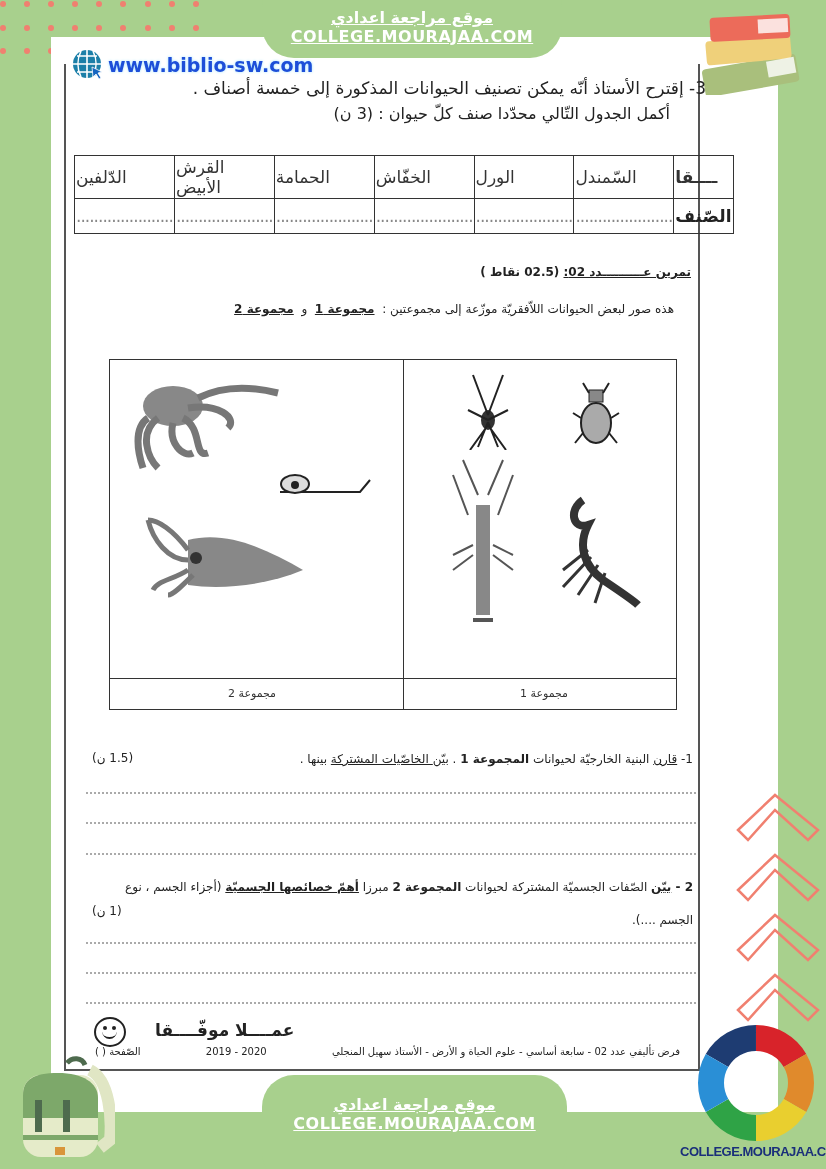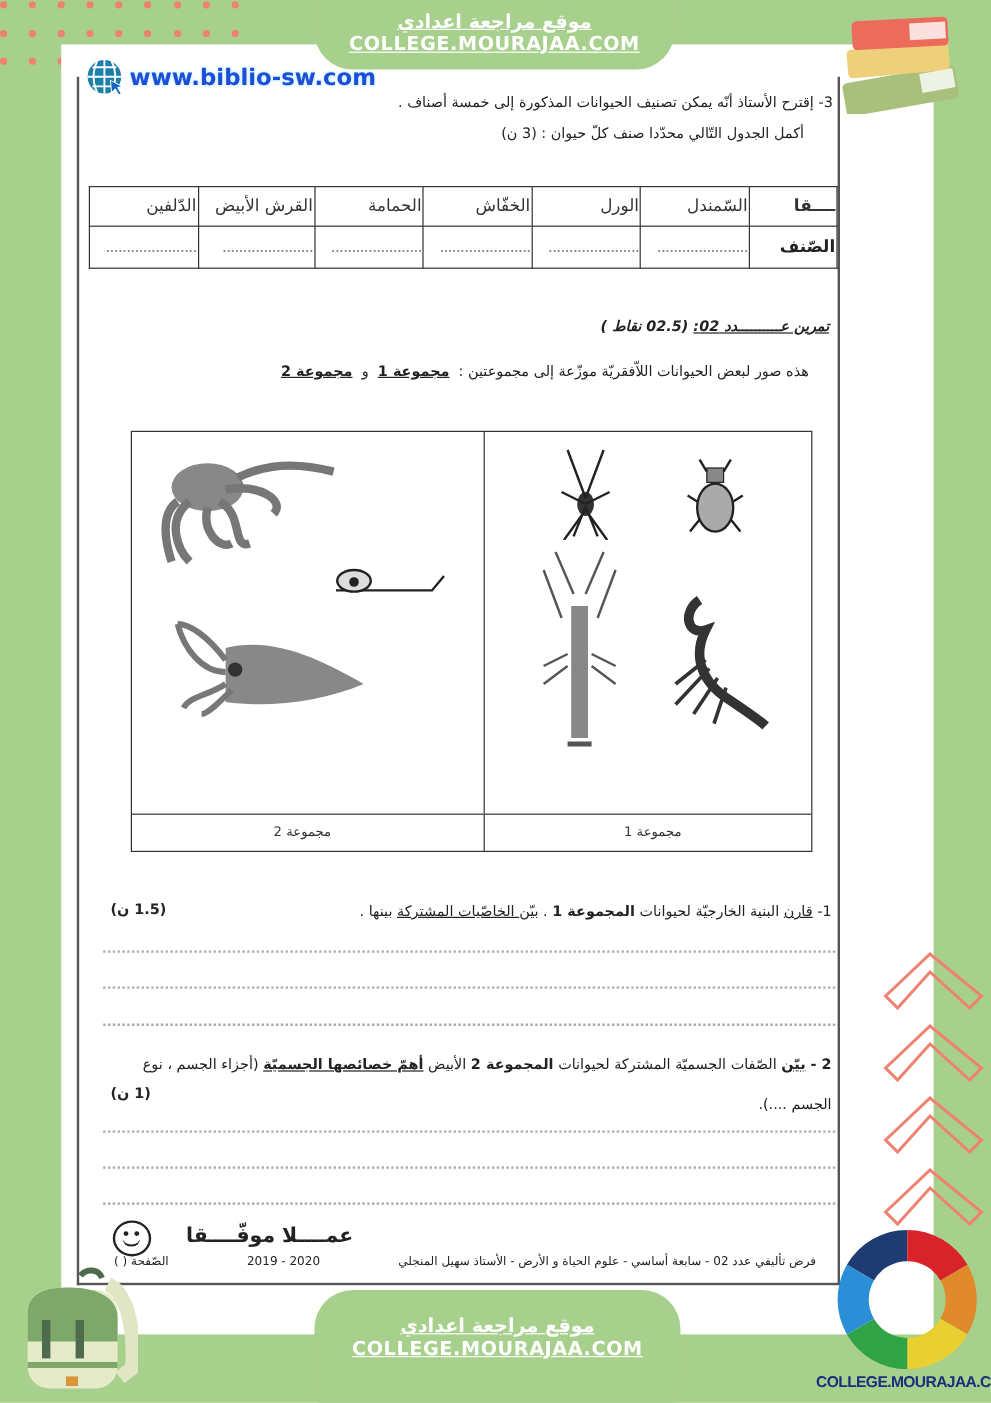--- a/index.html
+++ b/index.html
@@ -11,38 +11,38 @@
   .banner{position:absolute;background:#a8d08d;color:#fff;text-align:center;border-radius:32px;}
   .banner-top{left:262px;top:-24px;width:300px;height:82px;}
   .banner-bottom{left:262px;top:1075px;width:305px;height:110px;}
   .banner .l1{font-weight:bold;font-size:16px;text-decoration:underline;direction:rtl;display:block;}
   .banner .l2{font-size:16px;font-weight:bold;text-decoration:underline;letter-spacing:0.5px;display:block;}
   .banner-top .l1{margin-top:32px;}
   .banner-bottom .l1{margin-top:20px;}
   .logo{position:absolute;left:70px;top:47px;display:flex;align-items:center;}
   .logo-text{font-family:"DejaVu Sans",sans-serif;font-weight:bold;font-size:19px;color:#1d4ed8;text-shadow:0 0 3px #9fe0ff;margin-left:2px;}
   .rtl{direction:rtl;text-align:right;font-family:"DejaVu Sans",sans-serif;color:#222;}
-  .q3{position:absolute;right:132px;top:78px;font-size:12px;}
-  .q3b{position:absolute;right:156px;top:104px;font-size:12px;text-align:center;}
+  .q3{position:absolute;right:120px;top:78px;font-size:17px;}
+  .q3b{position:absolute;right:156px;top:104px;font-size:16px;text-align:center;}
   table.cls{position:absolute;left:74px;top:155px;width:624px;border-collapse:collapse;direction:rtl;}
-  table.cls td{border:1.5px solid #333;font-size:14px;text-align:right;height:30px;color:#333;}
+  table.cls td{border:1.5px solid #333;font-size:17px;text-align:left;height:30px;color:#333;}
   table.cls td.hd{font-weight:bold;width:70px;}
   table.cls tr.r2 td{height:32px;color:#888;letter-spacing:-1px;}
-  .ex2{position:absolute;right:135px;top:265px;font-size:12px;font-weight:bold;font-style:italic;}
+  .ex2{position:absolute;right:135px;top:265px;font-size:12px;font-weight:bold;}
   .ex2 .u{text-decoration:underline;}
   .ex2desc{position:absolute;right:152px;top:302px;font-size:12px;}
   .ex2desc .u{text-decoration:underline;font-weight:bold;}
   .images{position:absolute;left:109px;top:359px;width:566px;height:349px;border:1.5px solid #333;}
   .images .col{position:absolute;top:0;height:318px;border-right:1.5px solid #333;}
   .images .caption-row{position:absolute;left:0;top:318px;width:566px;height:31px;border-top:1.5px solid #333;}
   .cap{position:absolute;top:8px;font-size:11px;direction:rtl;color:#333;}
   .q1{position:absolute;right:133px;top:752px;font-size:12px;text-align:right;}
   .q1 .u{text-decoration:underline;}
   .q1 .b{font-weight:bold;}
-  .pts{position:absolute;font-size:12px;font-weight:bold;color:#222;}
+  .pts{position:absolute;font-size:12px;font-weight:normal;color:#222;}
   .dotline{position:absolute;left:86px;width:610px;border-bottom:2px dotted #aaa;height:0;}
   .q2{position:absolute;right:133px;top:871px;width:600px;font-size:12px;line-height:33px;}
   .q2 .u{text-decoration:underline;font-weight:bold;}
   .q2 .b{font-weight:bold;}
   .closing{position:absolute;left:155px;top:1020px;font-size:17px;font-weight:bold;direction:rtl;color:#222;text-align:center;}
   .smiley{position:absolute;left:94px;top:1017px;width:28px;height:26px;border:2px solid #222;border-radius:50%;}
   .footer{position:absolute;left:95px;top:1046px;width:585px;font-size:10px;direction:rtl;color:#222;display:flex;justify-content:space-between;}
   .chev{position:absolute;}
   .deco{position:absolute;}
   .site-badge{position:absolute;left:680px;top:1144px;font-size:13px;font-weight:bold;color:#1a2f7a;letter-spacing:-0.5px;font-family:"Liberation Sans",sans-serif;}
@@ -189,21 +189,21 @@
 <div class="rtl q1">
   <span>1-</span>
   <span class="u">قارن</span><span> البنية الخارجيّة لحيوانات </span><span class="b">المجموعة 1</span><span> . </span><span class="u">بيّن</span><span class="u"> الخاصّيات المشتركة</span><span> بينها .</span>
 </div>
 <div class="pts" style="left:92px;top:751px;direction:rtl">(1.5 ن)</div>
 <div class="dotline" style="top:792px"></div>
 <div class="dotline" style="top:822px"></div>
 <div class="dotline" style="top:853px"></div>
 
 <div class="rtl q2">
-  <span class="b">2 - </span><span class="u">بيّن</span><span> الصّفات الجسميّة المشتركة لحيوانات </span><span class="b">المجموعة 2</span><span> الأبيض </span><span class="u">أهمّ خصائصها الجسميّة</span><span> (أجزاء الجسم ، نوع الجسم ....).</span>
+  <span class="b">2 - </span><span class="u">بيّن</span><span> الصّفات الجسميّة المشتركة لحيوانات </span><span class="b">المجموعة 2</span><span> مبرزا </span><span class="u">أهمّ خصائصها الجسميّة</span><span> (أجزاء الجسم ، نوع الجسم ....).</span>
 </div>
 <div class="pts" style="left:92px;top:904px;direction:rtl">(1 ن)</div>
 <div class="dotline" style="top:942px"></div>
 <div class="dotline" style="top:972px"></div>
 <div class="dotline" style="top:1002px"></div>
 
 <div class="smiley">
   <div style="position:absolute;left:7px;top:7px;width:4px;height:4px;background:#222;border-radius:50%"></div>
   <div style="position:absolute;left:16px;top:7px;width:4px;height:4px;background:#222;border-radius:50%"></div>
   <div style="position:absolute;left:6px;top:11px;width:15px;height:7px;border-bottom:2px solid #222;border-radius:0 0 10px 10px"></div>

